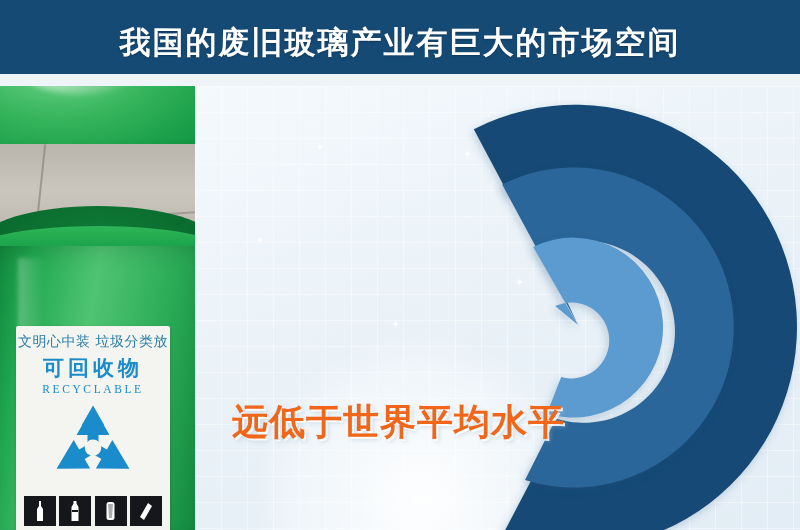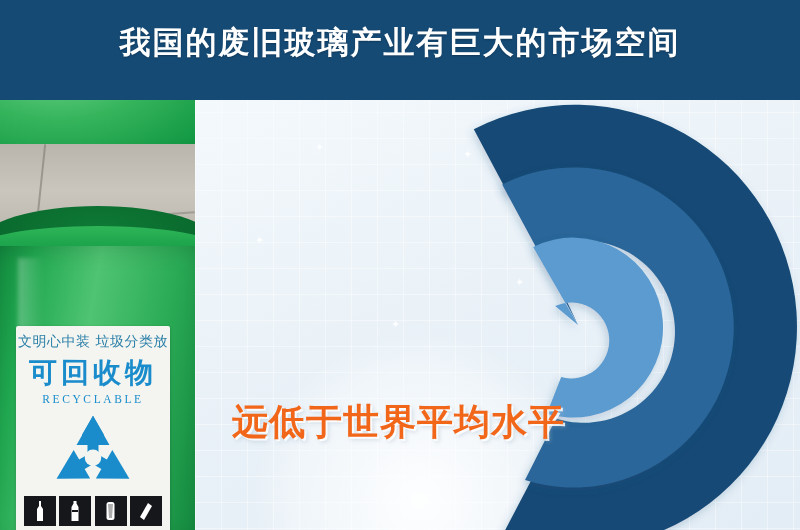--- a/index.html
+++ b/index.html
@@ -5,21 +5,21 @@
   html,body{margin:0;padding:0;}
   body{
     width:800px;height:530px;overflow:hidden;
     font-family:"Liberation Sans","DejaVu Sans",sans-serif;
     background:#eef4f8;
   }
   .poster{position:relative;width:800px;height:530px;overflow:hidden;}
 
   
   .header{
-    position:absolute;left:0;top:0;width:800px;height:100px;
+    position:absolute;left:0;top:0;width:800px;height:74px;
     background:#154a75;z-index:40;
   }
   .header-title{
     position:absolute;left:0;top:0;width:800px;height:86px;
     display:flex;align-items:center;justify-content:center;
     color:#ffffff;font-size:31px;font-weight:bold;letter-spacing:2px;
     text-shadow:0 1px 2px rgba(0,0,0,.25);
     font-family:"DejaVu Sans","Liberation Sans",sans-serif;
   }
 
@@ -78,21 +78,21 @@
     background:#f4f5f0;border-radius:2px;
     box-shadow:0 1px 3px rgba(0,0,0,.25);
     display:flex;flex-direction:column;align-items:center;
     padding-top:7px;box-sizing:border-box;
   }
   .label-line1{
     font-size:14px;color:#2a7fa8;letter-spacing:.5px;white-space:nowrap;
     font-family:"DejaVu Sans","Liberation Sans",sans-serif;
   }
   .label-line2{
-    font-size:28px;color:#1a8ccc;font-weight:bold;letter-spacing:4px;
+    font-size:21px;color:#1a8ccc;font-weight:bold;letter-spacing:4px;
     margin-top:3px;white-space:nowrap;
     font-family:"DejaVu Sans","Liberation Sans",sans-serif;
   }
   .label-line3{
     font-size:11.5px;color:#1a8ccc;letter-spacing:2.6px;margin-top:1px;
     font-family:Liberation Serif, serif;
   }
   .recycle-mark{margin-top:7px;}
   .icon-row{
     position:absolute;left:8px;bottom:8px;width:138px;height:30px;

